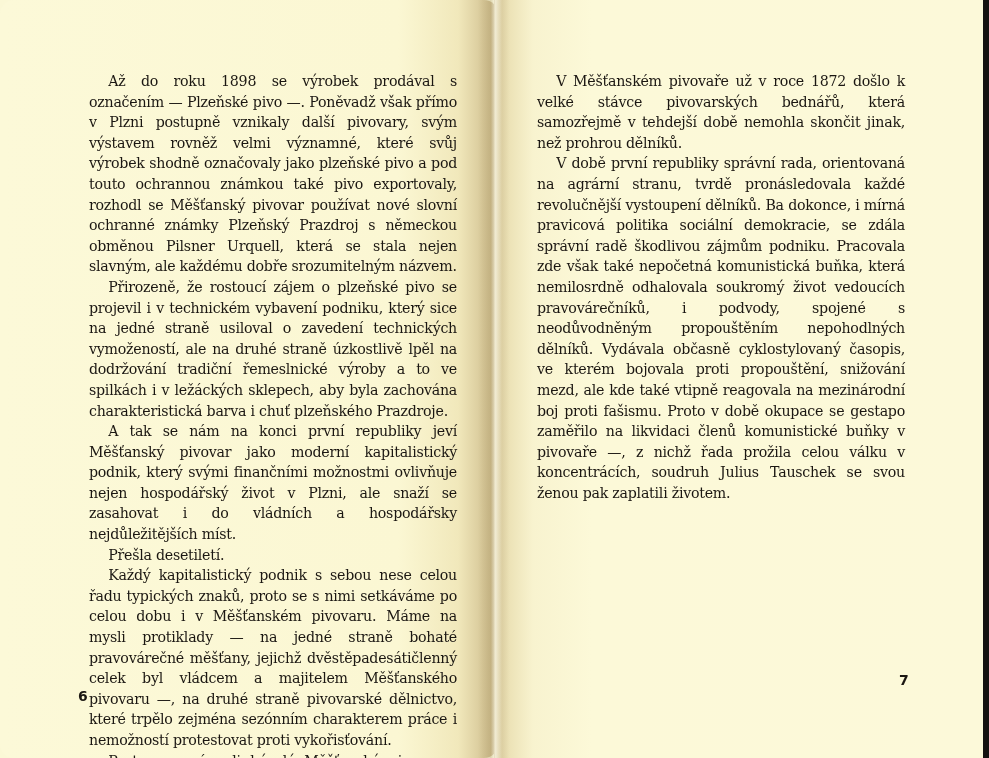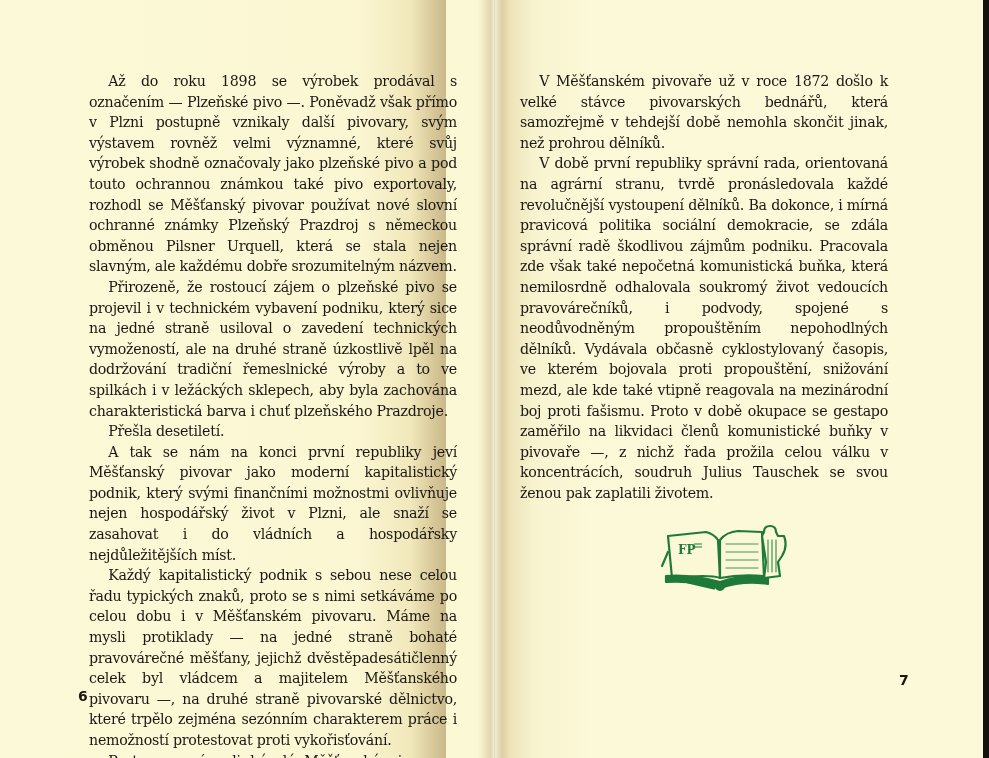--- a/index.html
+++ b/index.html
@@ -9,99 +9,76 @@
     font-family: "DejaVu Serif", "Liberation Serif", serif;
     color: #1b1712;
   }
   .spread {
     position: absolute; left: 0; top: 0; width: 989px; height: 758px;
     background: #fbf8d6;
   }
   .page {
     position: absolute; top: 0; height: 758px;
   }
-  .page-left { left: 0; width: 446px;
+  .page-left { left: 0; width: 498px;
     background: linear-gradient(to right, #fcf9d8 0%, #fbf7d3 80%, #f1e8bb 92%, #d8c99a 97%, #c9b88a 100%);
+    border-radius: 14px;
   }
   .page-right { left: 494px; width: 489px;
     background: linear-gradient(to right, #d9ca9c 0%, #ece2b6 3%, #f8f3cf 8%, #fcf9d8 20%, #fcf9d9 100%);
   }
   .gutter {
     position: absolute; left: 478px; top: 0; width: 32px; height: 758px;
     background: linear-gradient(to right, rgba(180,160,110,0) 0%, rgba(170,150,100,0.35) 40%, rgba(255,255,245,0.6) 55%, rgba(200,185,140,0.25) 75%, rgba(200,185,140,0) 100%);
   }
   .edge-right {
     position: absolute; left: 983px; top: 0; width: 6px; height: 758px; background: #141210;
   }
   .text {
     position: absolute;
     font-size: 14.2px;
     line-height: 20.6px;
     text-align: justify;
     letter-spacing: -0.25px;
   }
   .text-left { left: 89px; top: 71px; width: 368px; }
-  .text-right { left: 520px; top: 71px; width: 368px; }
+  .text-right { left: 537px; top: 71px; width: 368px; }
   .text p { margin: 0; text-indent: 1.35em; }
   .page-num {
     position: absolute; font-family: "DejaVu Sans", "Liberation Sans", sans-serif;
     font-weight: bold; font-size: 14px;
   }
   .num-left { left: 78px; top: 688px; }
   .num-right { left: 899px; top: 672px; }
   .vignette {
     position: absolute; left: 660px; top: 522px; width: 128px; height: 72px;
   }
 </style>
 </head>
 <body>
 
 <div class="spread">
 
   <div class="page page-left">
     <div class="text text-left">
       <p>Až do roku 1898 se výrobek prodával s označením — Plzeňské pivo —. Poněvadž však přímo v Plzni postupně vznikaly další pivovary, svým výstavem rovněž velmi významné, které svůj výrobek shodně označovaly jako plzeňské pivo a pod touto ochrannou známkou také pivo exportovaly, rozhodl se Měšťanský pivovar používat nové slovní ochranné známky Plzeňský Prazdroj s německou obměnou Pilsner Urquell, která se stala nejen slavným, ale každému dobře srozumitelným názvem.</p>
       <p>Přirozeně, že rostoucí zájem o plzeňské pivo se projevil i v technickém vybavení podniku, který sice na jedné straně usiloval o zavedení technických vymožeností, ale na druhé straně úzkostlivě lpěl na dodržování tradiční řemeslnické výroby a to ve spilkách i v ležáckých sklepech, aby byla zachována charakteristická barva i chuť plzeňského Prazdroje.</p>
+      <p>A tak se nám na konci první republiky jeví Měšťanský pivovar jako moderní kapitalistický podnik, který svými finančními možnostmi ovlivňuje nejen hospodářský život v Plzni, ale snaží se zasahovat i do vládních a hospodářsky nejdůležitějších míst.</p>
       <p>Přešla desetiletí.</p>
-      <p>A tak se nám na konci první republiky jeví Měšťanský pivovar jako moderní kapitalistický podnik, který svými finančními možnostmi ovlivňuje nejen hospodářský život v Plzni, ale snaží se zasahovat i do vládních a hospodářsky nejdůležitějších míst.</p>
       <p>Každý kapitalistický podnik s sebou nese celou řadu typických znaků, proto se s nimi setkáváme po celou dobu i v Měšťanském pivovaru. Máme na mysli protiklady — na jedné straně bohaté pravovárečné měšťany, jejichž dvěstěpadesátičlenný celek byl vládcem a majitelem Měšťanského pivovaru —, na druhé straně pivovarské dělnictvo, které trpělo zejména sezónním charakterem práce i nemožností protestovat proti vykořisťování.</p>
       <p>Proto, srovnáme-li bývalý Měšťanský pivovar s bývalými Škodovými závody, vidíme opačný vývoj. V prvních desetiletích bylo revolučnější dělnictvo v pivovaře, od vzniku první světové války se situace změnila ve prospěch revolučnosti dělnictva Škodových závodů.</p>
     </div>
     <div class="page-num num-left">6</div>
   </div>
 
   <div class="page page-right"></div>
 
   <div class="text text-right">
     <p>V Měšťanském pivovaře už v roce 1872 došlo k velké stávce pivovarských bednářů, která samozřejmě v tehdejší době nemohla skončit jinak, než prohrou dělníků.</p>
     <p>V době první republiky správní rada, orientovaná na agrární stranu, tvrdě pronásledovala každé revolučnější vystoupení dělníků. Ba dokonce, i mírná pravicová politika sociální demokracie, se zdála správní radě škodlivou zájmům podniku. Pracovala zde však také nepočetná komunistická buňka, která nemilosrdně odhalovala soukromý život vedoucích pravovárečníků, i podvody, spojené s neodůvodněným propouštěním nepohodlných dělníků. Vydávala občasně cyklostylovaný časopis, ve kterém bojovala proti propouštění, snižování mezd, ale kde také vtipně reagovala na mezinárodní boj proti fašismu. Proto v době okupace se gestapo zaměřilo na likvidaci členů komunistické buňky v pivovaře —, z nichž řada prožila celou válku v koncentrácích, soudruh Julius Tauschek se svou ženou pak zaplatili životem.</p>
   </div>
 
-  <div class="vignette">
-    <svg width="128" height="72" viewBox="0 0 128 72">
-      <g fill="none" stroke="#1f7a3a" stroke-width="2.2" stroke-linejoin="round" stroke-linecap="round">
-
-        <path d="M8 14 L46 10 Q54 12 58 18 L60 56 Q50 52 12 56 Z" fill="#fbf8d6"></path>
-
-        <path d="M60 18 Q66 10 78 9 L102 10 L104 54 Q80 52 60 56 Z" fill="#fbf8d6"></path>
-
-        <path d="M6 54 Q30 52 60 60 Q84 52 108 56 L108 62 Q84 58 60 66 Q32 58 6 60 Z" fill="#1f7a3a"></path>
-
-        <path d="M8 30 L2 44"></path>
-
-        <path d="M66 22 L98 22 M66 30 L98 30 M66 38 L98 38 M66 46 L98 46" stroke-width="0.8"></path>
-
-        <path d="M104 10 Q104 4 110 4 Q116 4 116 10 L118 14 L124 14 Q128 24 122 34 L118 40 L120 54 L104 56 L106 40 L102 14 Z" fill="#fbf8d6"></path>
-        <path d="M108 18 L108 50 M112 18 L112 50 M116 18 L116 50" stroke-width="1"></path>
-
-        <path d="M28 60 L54 66" stroke-width="3"></path>
-        <circle cx="60" cy="64" r="4" fill="#1f7a3a"></circle>
-      </g>
-      <text x="18" y="32" font-family="DejaVu Serif, serif" font-size="12" font-weight="bold" fill="#1f7a3a">FP</text>
-      <path d="M34 22 L42 22 M34 25 L42 25" stroke="#1f7a3a" stroke-width="1"></path>
-    </svg>
-  </div>
 
   <div class="page-num num-right">7</div>
 
   <div class="gutter"></div>
   <div class="edge-right"></div>
 </div>
 
 </body></html>

